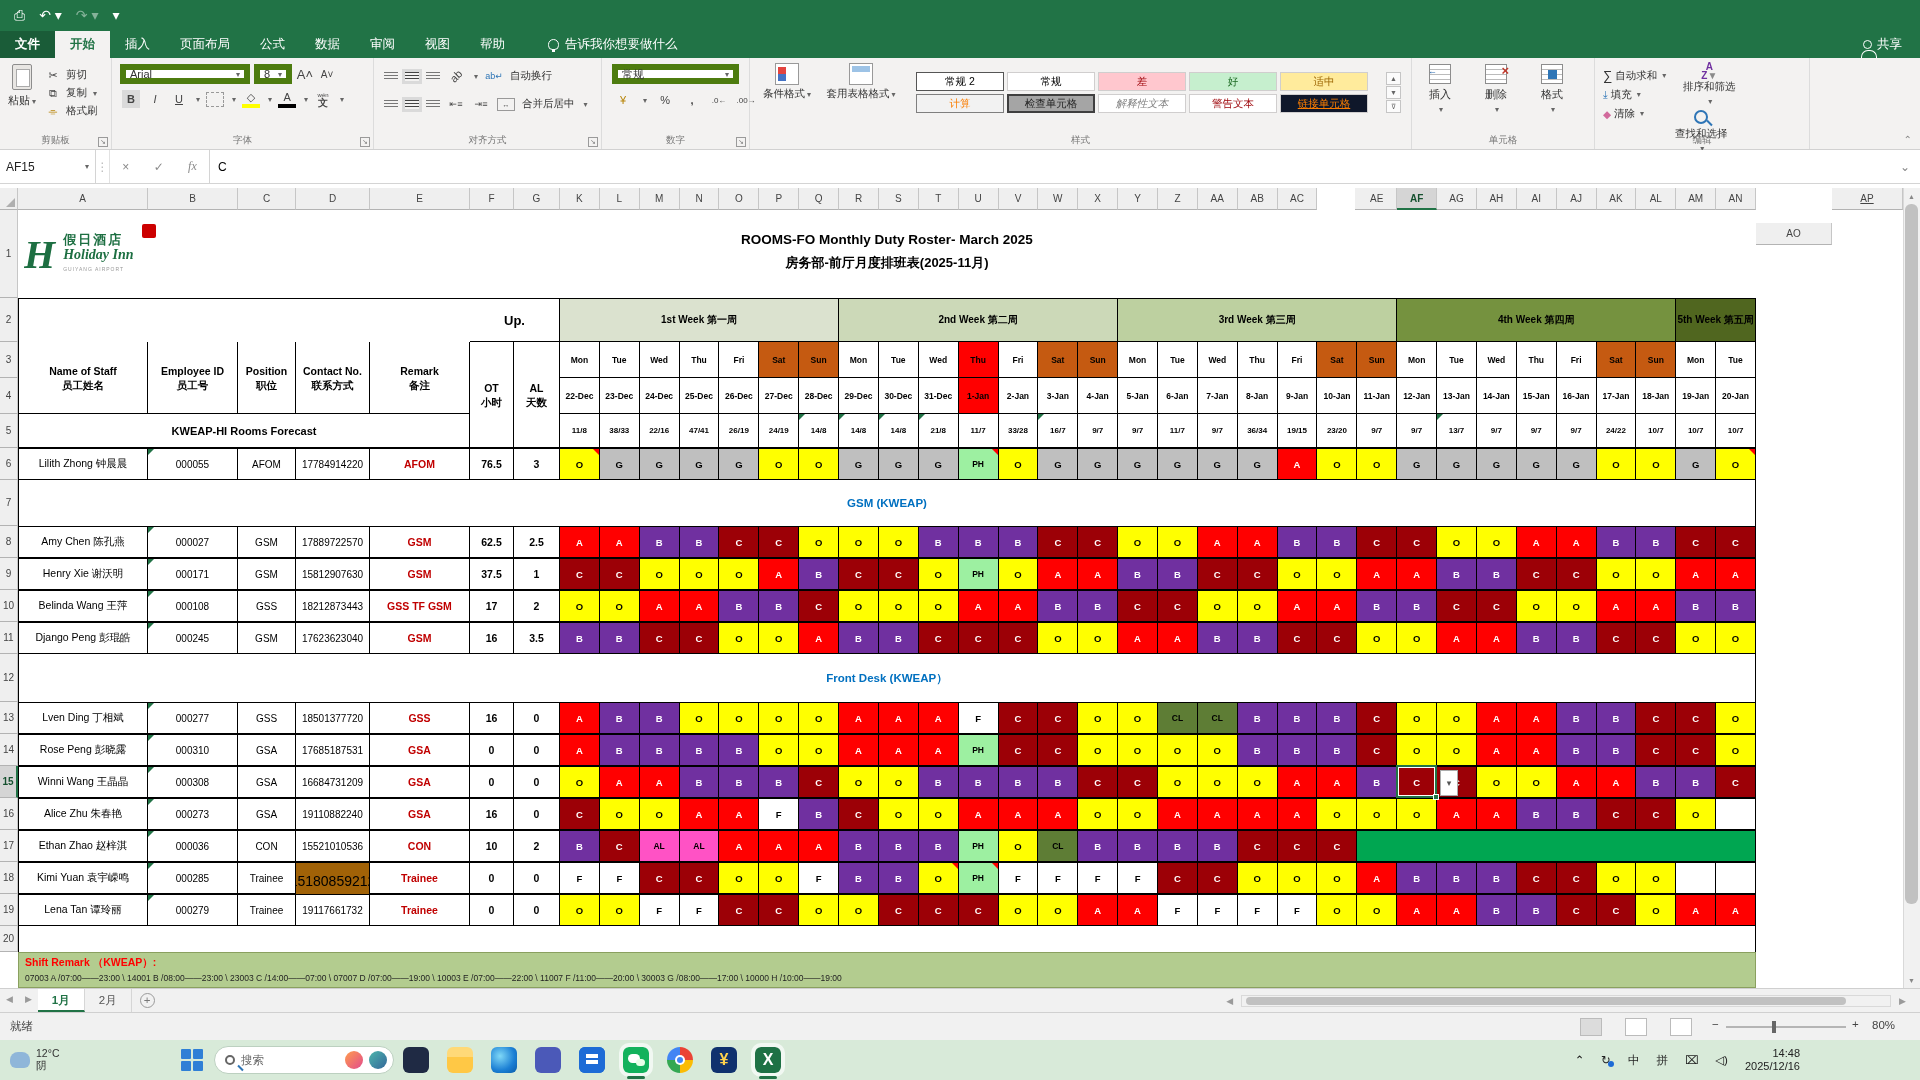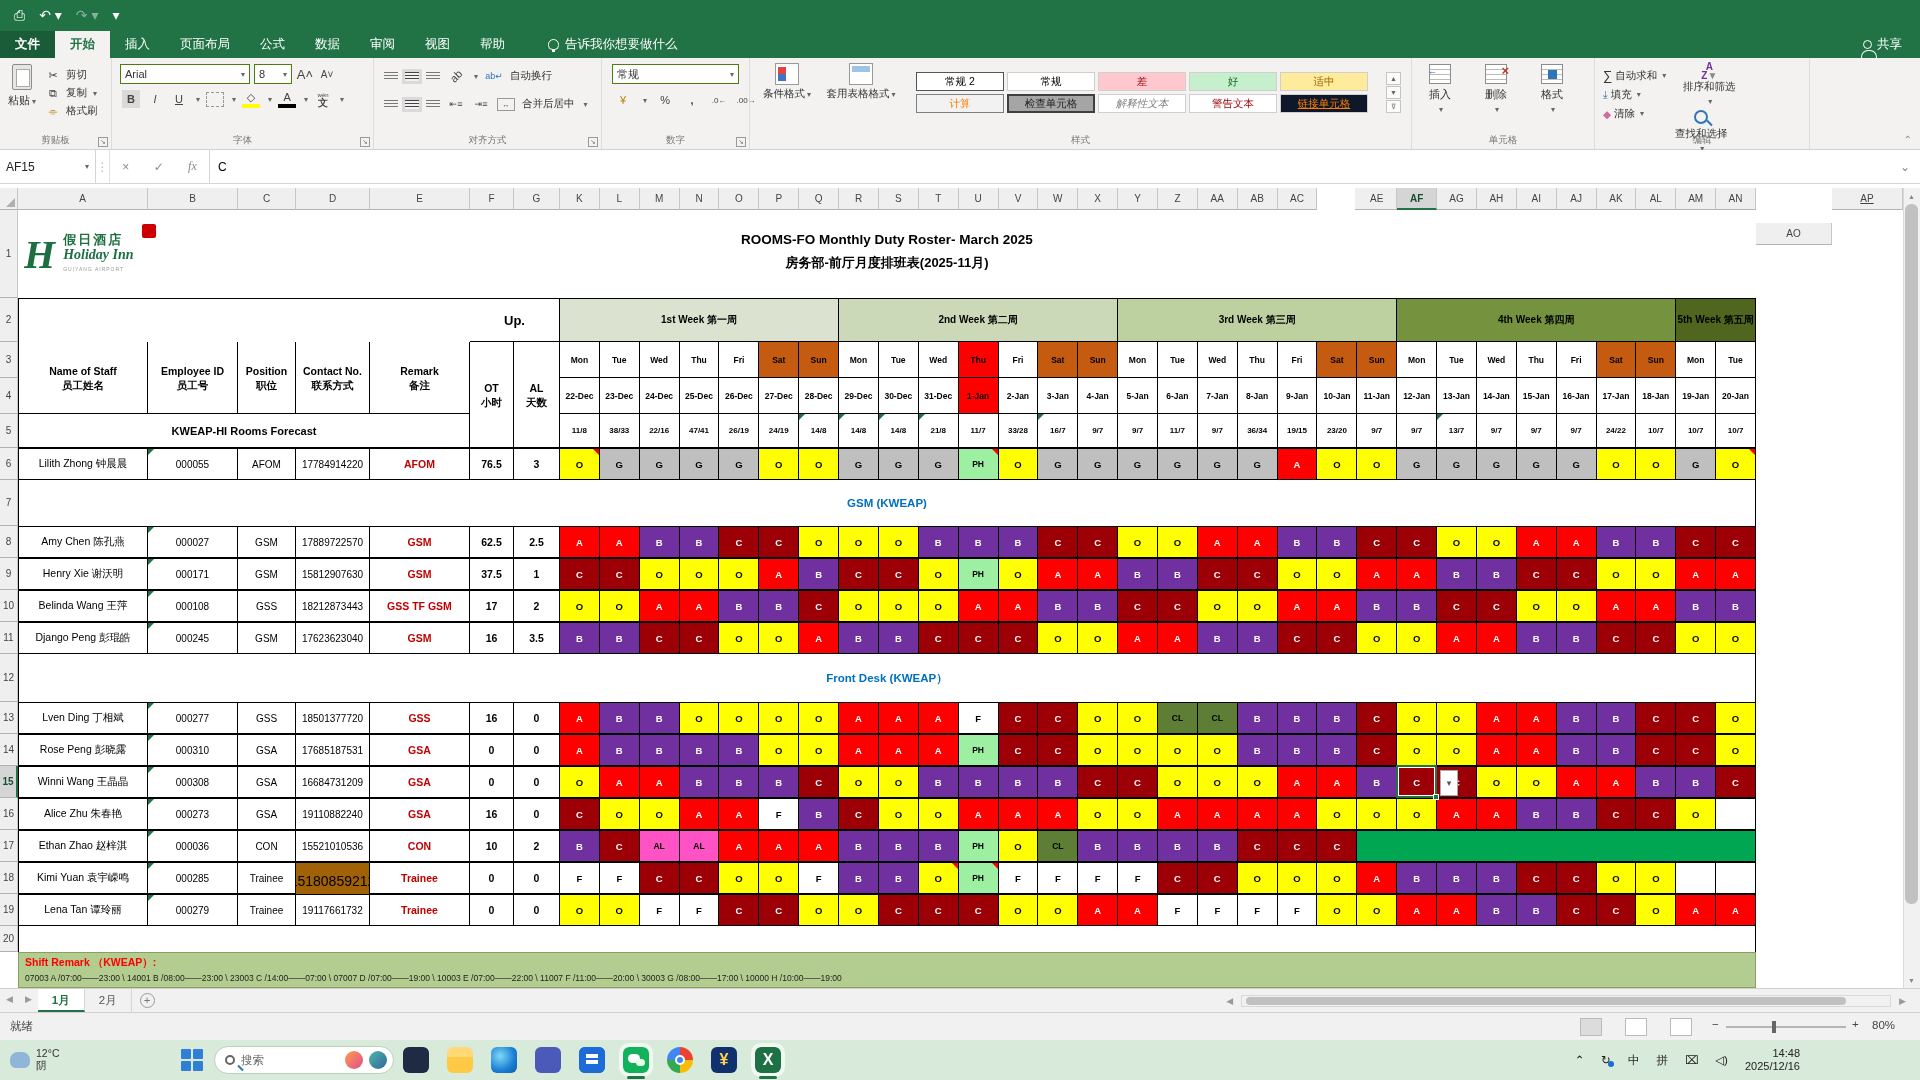--- a/index.html
+++ b/index.html
@@ -30,21 +30,21 @@
   #share { margin-left:auto; display:flex; align-items:center; gap:5px; padding:0 18px 5px 0; }
   .person { width:9px; height:9px; border-radius:50%; border:1.5px solid #fff; position:relative; }
   .person:after { content:""; position:absolute; left:-3px; top:9px; width:14px; height:7px; border:1.5px solid #fff; border-bottom:none; border-radius:7px 7px 0 0; }
 
   
   #ribbon { position:absolute; left:0; top:58px; width:1920px; height:92px; background:#f3f2f1; border-bottom:1px solid #d1d1d1; font-size:11px; color:#333; }
   .rgroup { position:absolute; top:0; height:91px; border-right:1px solid #dcdcdc; }
   .glabel { position:absolute; bottom:2px; left:0; right:0; text-align:center; font-size:9.5px; color:#777; }
   .launcher { position:absolute; bottom:2px; right:3px; width:10px; height:10px; border:1px solid #9a9a9a; color:#777; font-size:7px; line-height:8px; text-align:center; }
   .dd { color:#666; font-size:8px; margin-left:2px; }
-  .selbox { background:#fff; border:1px solid #4d7c0f; height:20px; display:flex; align-items:center; padding:0 4px; justify-content:space-between; font-size:11px; }
+  .selbox { background:#fff; border:6px solid #4d7c0f; height:20px; display:flex; align-items:center; padding:0 4px; justify-content:space-between; font-size:11px; }
   .srow { display:flex; align-items:center; gap:4px; height:18px; font-size:10.5px; }
   .ibtn { display:inline-flex; align-items:center; justify-content:center; min-width:18px; height:18px; font-size:11px; color:#444; }
   .paste-btn { width:44px; text-align:center; padding-top:6px; }
   .clipic { width:20px; height:26px; background:#e8e6e3; border:1px solid #8d8d8d; border-radius:2px; margin:0 auto 3px; position:relative; }
   .clipic:after { content:""; position:absolute; left:3px; top:4px; width:12px; height:16px; background:#fff; border:1px solid #aaa; }
   .bold-b { font-weight:bold; background:#dadada; padding:0 4px; }
   .lines { width:14px; height:9px; background:repeating-linear-gradient(#777 0 1px,transparent 1px 3px); }
   .lines.sel { outline:3px solid #dadada; background:repeating-linear-gradient(#444 0 1px,transparent 1px 3px); }
   .stybtn { width:74px; text-align:center; padding-top:5px; float:left; }
   .styico { width:24px; height:22px; margin:0 auto 2px; border:1px solid #999; background:#fff; position:relative; }

